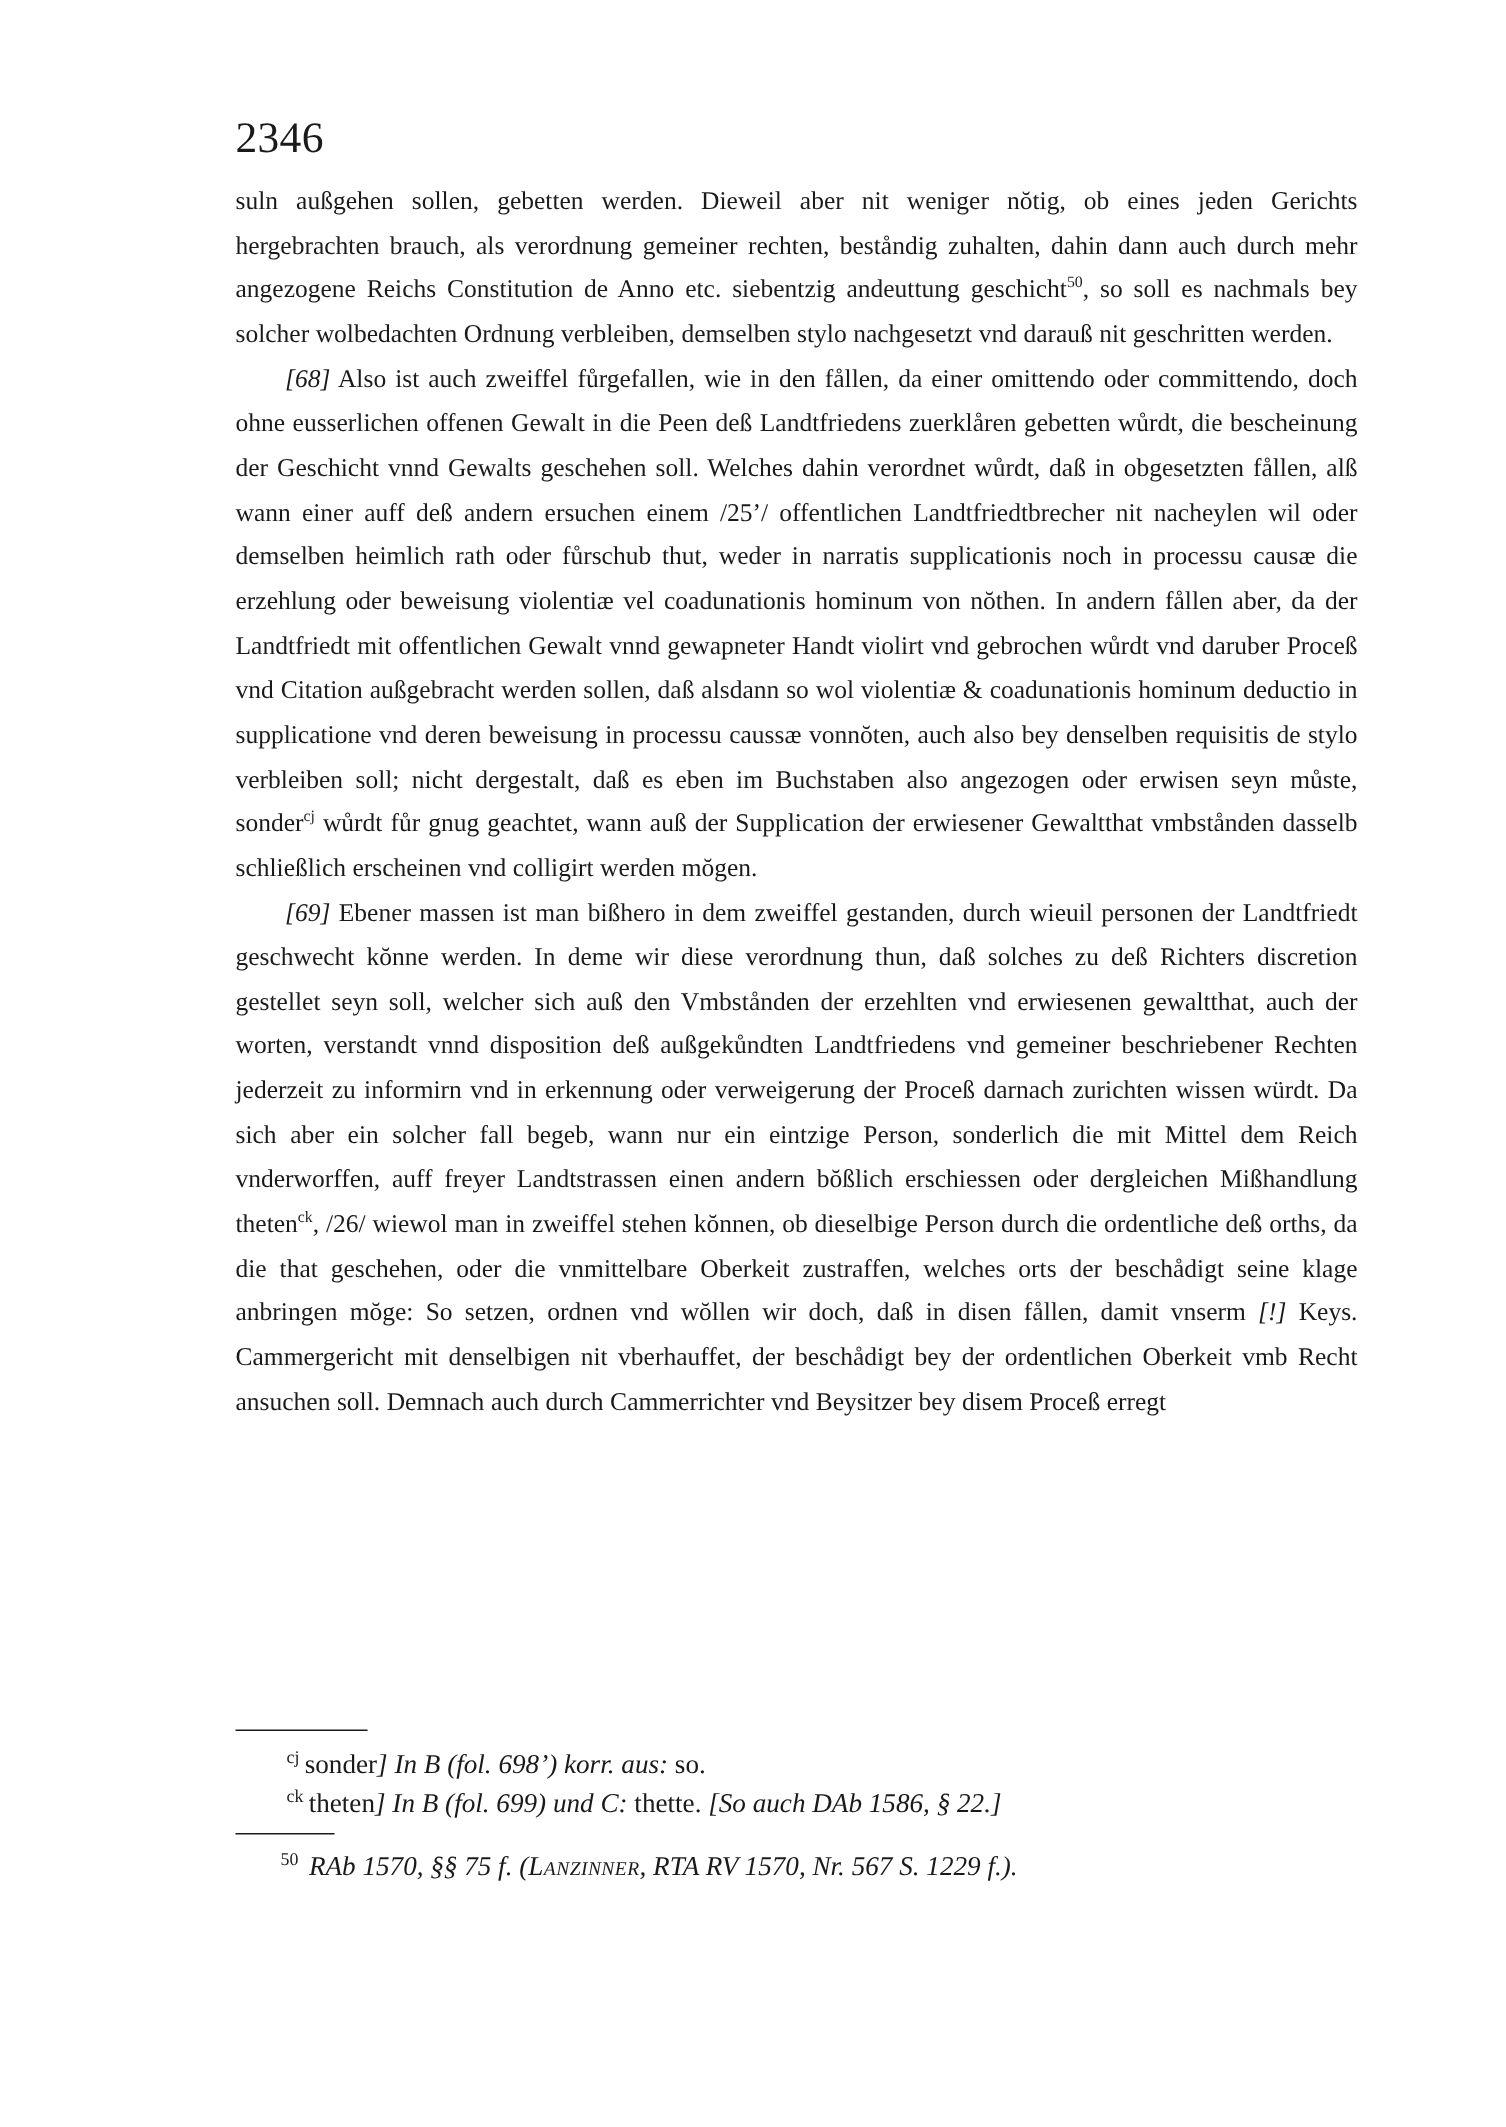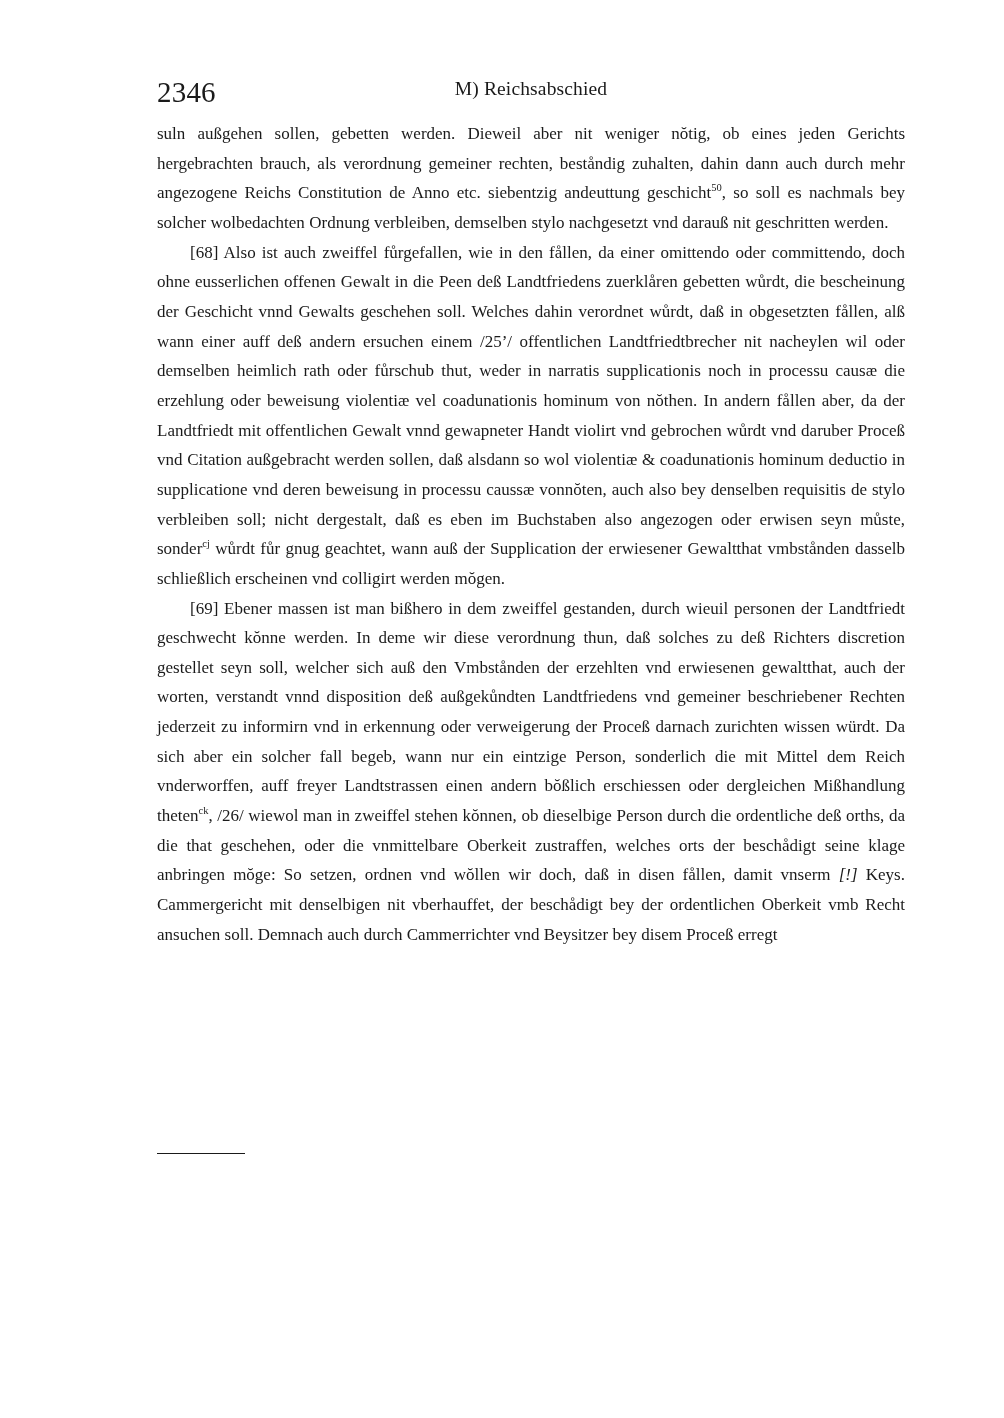--- a/index.html
+++ b/index.html
@@ -59,20 +59,21 @@
     text-align: justify;
     text-justify: inter-word;
     -webkit-hyphens: none;
     hyphens: none;
     word-spacing: 0.1px;
   }
   p.indent {
     text-indent: 33px;
   }
   .sec {
+    font-style: italic;
     margin-top: 16px;
   }
   sup.note {
     font-size: 0.62em;
     vertical-align: super;
     line-height: 0;
   }
   .ital { font-style: italic; }
   
   .apparatus {
@@ -134,33 +135,39 @@
     letter-spacing: 0.3px;
   }
 </style>
 </head>
 <body>
 
 <div class="page">
 
   <div class="runhead">
     <span class="folio">2346</span>
-    <span class="runtitle">M) Reichsabschied</span>
   </div>
 
   <div class="body">
 
     <p class="para"><span>suln außgehen sollen, gebetten werden. Dieweil aber nit weniger nŏtig, ob eines jeden Gerichts hergebrachten brauch, als verordnung gemeiner rechten, beståndig zuhalten, dahin dann auch durch mehr angezogene Reichs Constitution de Anno etc. siebentzig andeuttung geschicht</span><sup class="note">50</sup><span>, so soll es nachmals bey solcher wolbedachten Ordnung verbleiben, demselben stylo nachgesetzt vnd darauß nit geschritten werden.</span></p>
 
     <p class="para indent"><span class="sec">[68]</span><span> Also ist auch zweiffel fůrgefallen, wie in den fållen, da einer omittendo oder committendo, doch ohne eusserlichen offenen Gewalt in die Peen deß Landtfriedens zuerklåren gebetten wůrdt, die bescheinung der Geschicht vnnd Gewalts geschehen soll. Welches dahin verordnet wůrdt, daß in obgesetzten fållen, alß wann einer auff deß andern ersuchen einem /25’/ offentlichen Landtfriedtbrecher nit nacheylen wil oder demselben heimlich rath oder fůrschub thut, weder in narratis supplicationis noch in processu causæ die erzehlung oder beweisung violentiæ vel coadunationis hominum von nŏthen. In andern fållen aber, da der Landtfriedt mit offentlichen Gewalt vnnd gewapneter Handt violirt vnd gebrochen wůrdt vnd daruber Proceß vnd Citation außgebracht werden sollen, daß alsdann so wol violentiæ &amp; coadunationis hominum deductio in supplicatione vnd deren beweisung in processu caussæ vonnŏten, auch also bey denselben requisitis de stylo verbleiben soll; nicht dergestalt, daß es eben im Buchstaben also angezogen oder erwisen seyn můste, sonder</span><sup class="note">cj</sup><span> wůrdt fůr gnug geachtet, wann auß der Supplication der erwiesener Gewaltthat vmbstånden dasselb schließlich erscheinen vnd colligirt werden mŏgen.</span></p>
 
     <p class="para indent"><span class="sec">[69]</span><span> Ebener massen ist man bißhero in dem zweiffel gestanden, durch wieuil personen der Landtfriedt geschwecht kŏnne werden. In deme wir diese verordnung thun, daß solches zu deß Richters discretion gestellet seyn soll, welcher sich auß den Vmbstånden der erzehlten vnd erwiesenen gewaltthat, auch der worten, verstandt vnnd disposition deß außgekůndten Landtfriedens vnd gemeiner beschriebener Rechten jederzeit zu informirn vnd in erkennung oder verweigerung der Proceß darnach zurichten wissen würdt. Da sich aber ein solcher fall begeb, wann nur ein eintzige Person, sonderlich die mit Mittel dem Reich vnderworffen, auff freyer Landtstrassen einen andern bŏßlich erschiessen oder dergleichen Mißhandlung theten</span><sup class="note">ck</sup><span>, /26/ wiewol man in zweiffel stehen kŏnnen, ob dieselbige Person durch die ordentliche deß orths, da die that geschehen, oder die vnmittelbare Oberkeit zustraffen, welches orts der beschådigt seine klage anbringen mŏge: So setzen, ordnen vnd wŏllen wir doch, daß in disen fållen, damit vnserm </span><span class="ital">[!]</span><span> Keys. Cammergericht mit denselbigen nit vberhauffet, der beschådigt bey der ordentlichen Oberkeit vmb Recht ansuchen soll. Demnach auch durch Cammerrichter vnd Beysitzer bey disem Proceß erregt</span></p>
 
   </div>
 
   <div class="apparatus">
     <div class="rule-app"></div>
 
+    <p class="app-line"><sup>cj</sup><span>sonder</span><span class="ital">]</span><span class="ital"> In B (fol. 698’) korr. aus:</span><span> so.</span></p>
 
+    <p class="app-line"><sup>ck</sup><span>theten</span><span class="ital">]</span><span class="ital"> In B (fol. 699) und C:</span><span> thette.</span><span class="ital"> [So auch DAb 1586, § 22.]</span></p>
   </div>
 
+  <div class="footnotes">
+    <div class="rule-fn"></div>
+
+    <p class="fn-line"><sup>50</sup><span class="fn-text">RAb 1570, §§ 75 f. (</span><span class="smallcaps">Lanzinner</span><span class="fn-text">, RTA RV 1570, Nr. 567 S. 1229 f.).</span></p>
+  </div>
 
 </div>
 
 </body></html>

